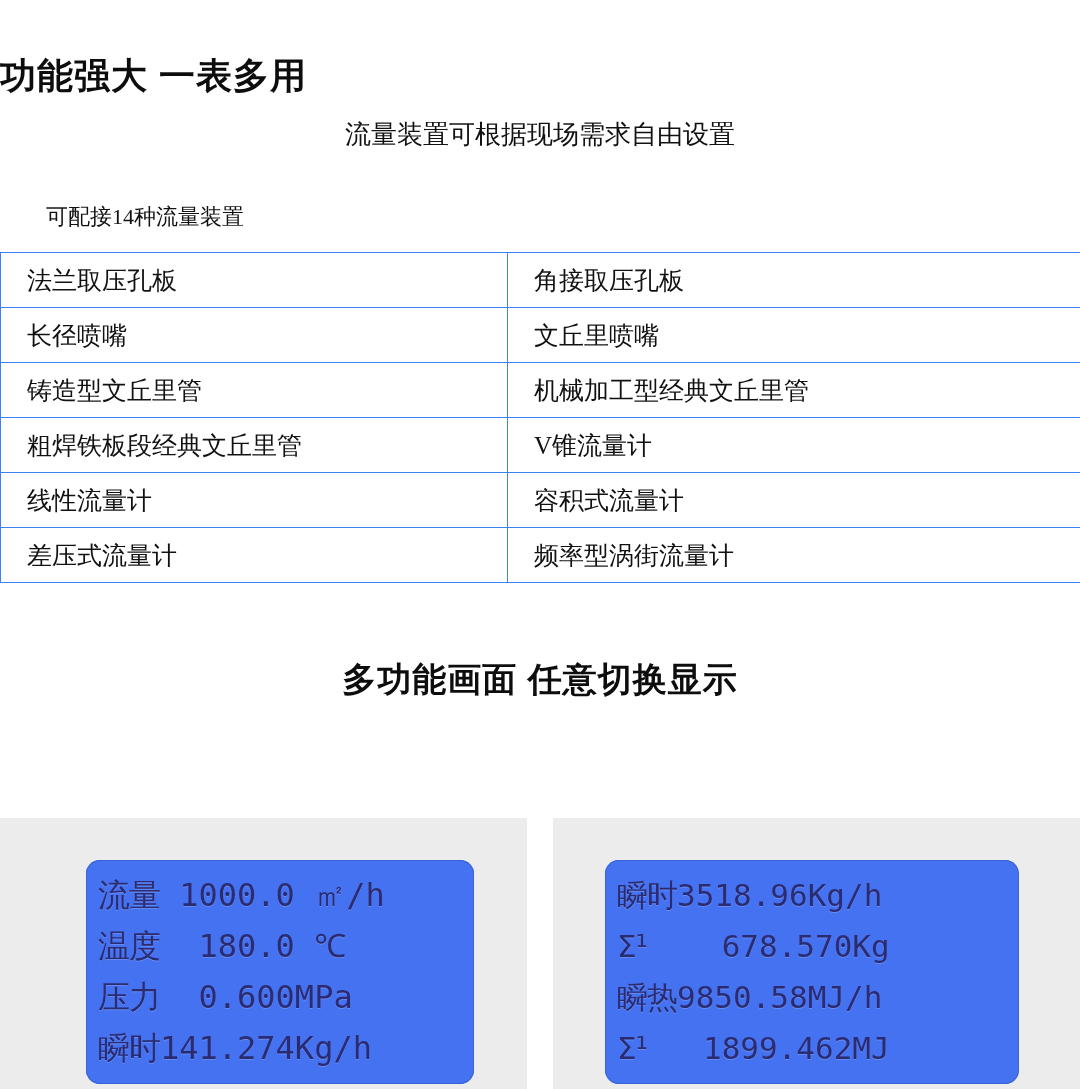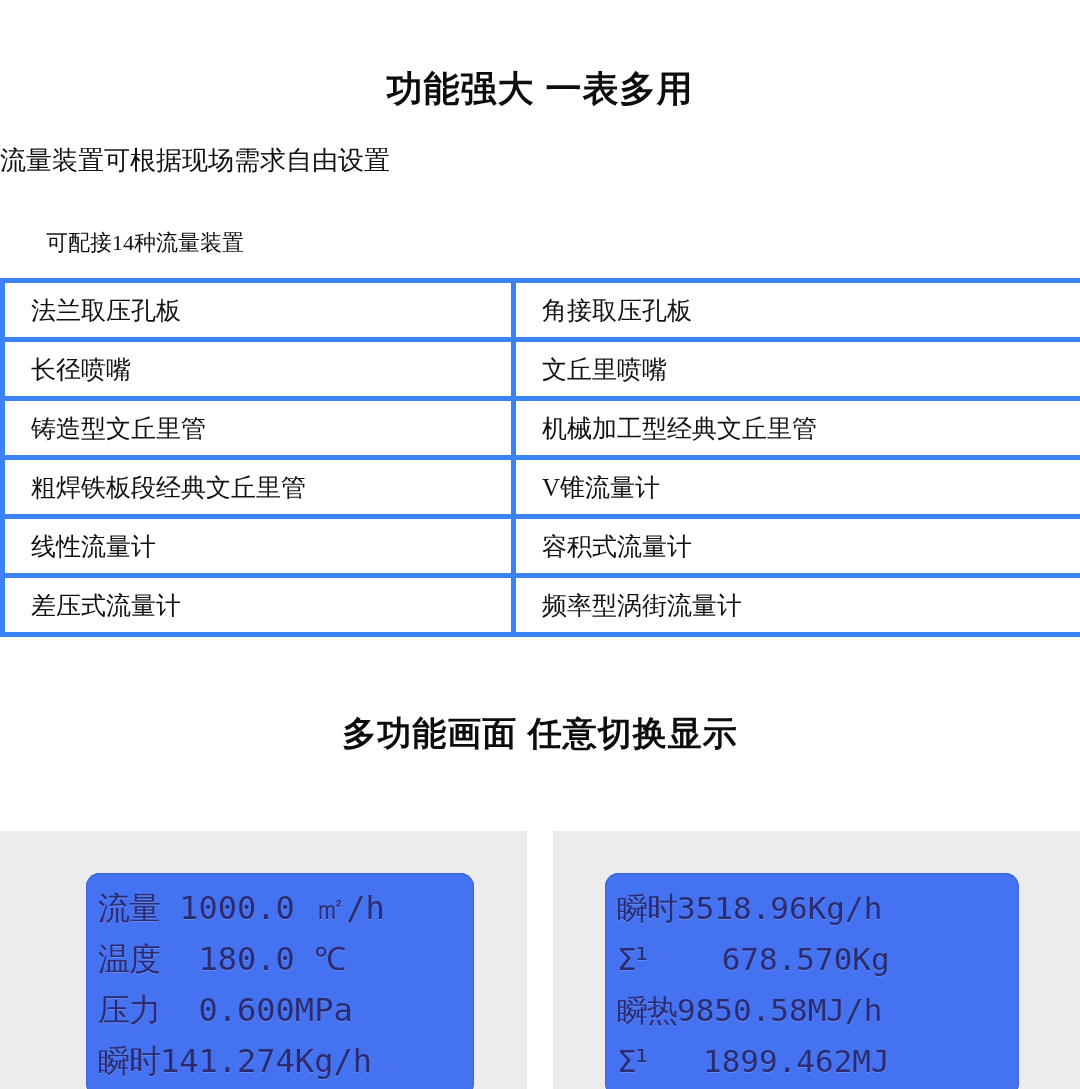--- a/index.html
+++ b/index.html
@@ -17,31 +17,30 @@
   }
   .page {
     width: 1080px;
     height: 1089px;
     position: relative;
     box-sizing: border-box;
   }
 
   
   .main-title {
-    text-align: center;
     font-size: 36px;
     font-weight: bold;
     letter-spacing: 1px;
-    margin: 13px;
+    margin: 0;
     padding-top: 52px;
     color: #0d0d0d;
     font-family: "Liberation Sans", sans-serif;
   }
   .sub-title {
-    text-align: left;
+    text-align: center;
     font-size: 26px;
     margin: 0;
     padding-top: 16px;
     color: #111111;
     font-weight: normal;
   }
 
   
   .table-caption {
     font-size: 22px;
@@ -50,21 +49,21 @@
     color: #111111;
     font-family: "Liberation Serif", serif;
   }
   table.device-table {
     border-collapse: collapse;
     width: 992px;
     margin: 10px auto 0 auto;
     table-layout: fixed;
   }
   table.device-table td {
-    border: 5px solid #3b82f6;
+    border: 1px solid #3b82f6;
     height: 54px;
     font-size: 25px;
     padding: 0 26px;
     font-family: "Liberation Serif", serif;
     color: #111111;
     vertical-align: middle;
     white-space: nowrap;
   }
   table.device-table td.col-left { width: 454px; }
   table.device-table td.col-right { width: 536px; }

